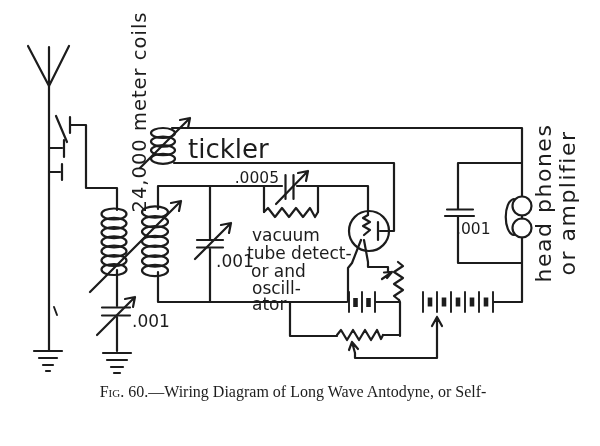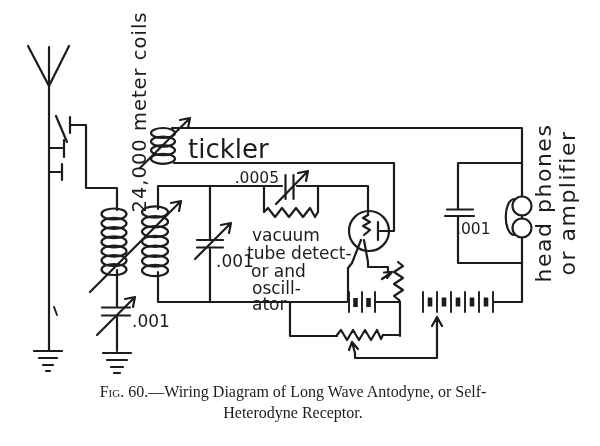--- a/index.html
+++ b/index.html
@@ -187,15 +187,14 @@
     <text class="hand-sm" x="456" y="234">.001</text>
 
     <g>
       <text class="hand-rot2" x="551" y="203" text-anchor="middle" transform="rotate(-90 551 203)">head phones</text>
       <text class="hand-rot2" x="575" y="203" text-anchor="middle" transform="rotate(-90 575 203)">or amplifier</text>
     </g>
   </svg>
 
   <div class="caption">
     <div><span class="smallcaps">Fig.</span><span> 60.—Wiring Diagram of Long Wave Antodyne, or Self-</span></div>
-    <div>Heterodyne Receptor.</div>
   </div>
 </div>
 
 </body></html>

